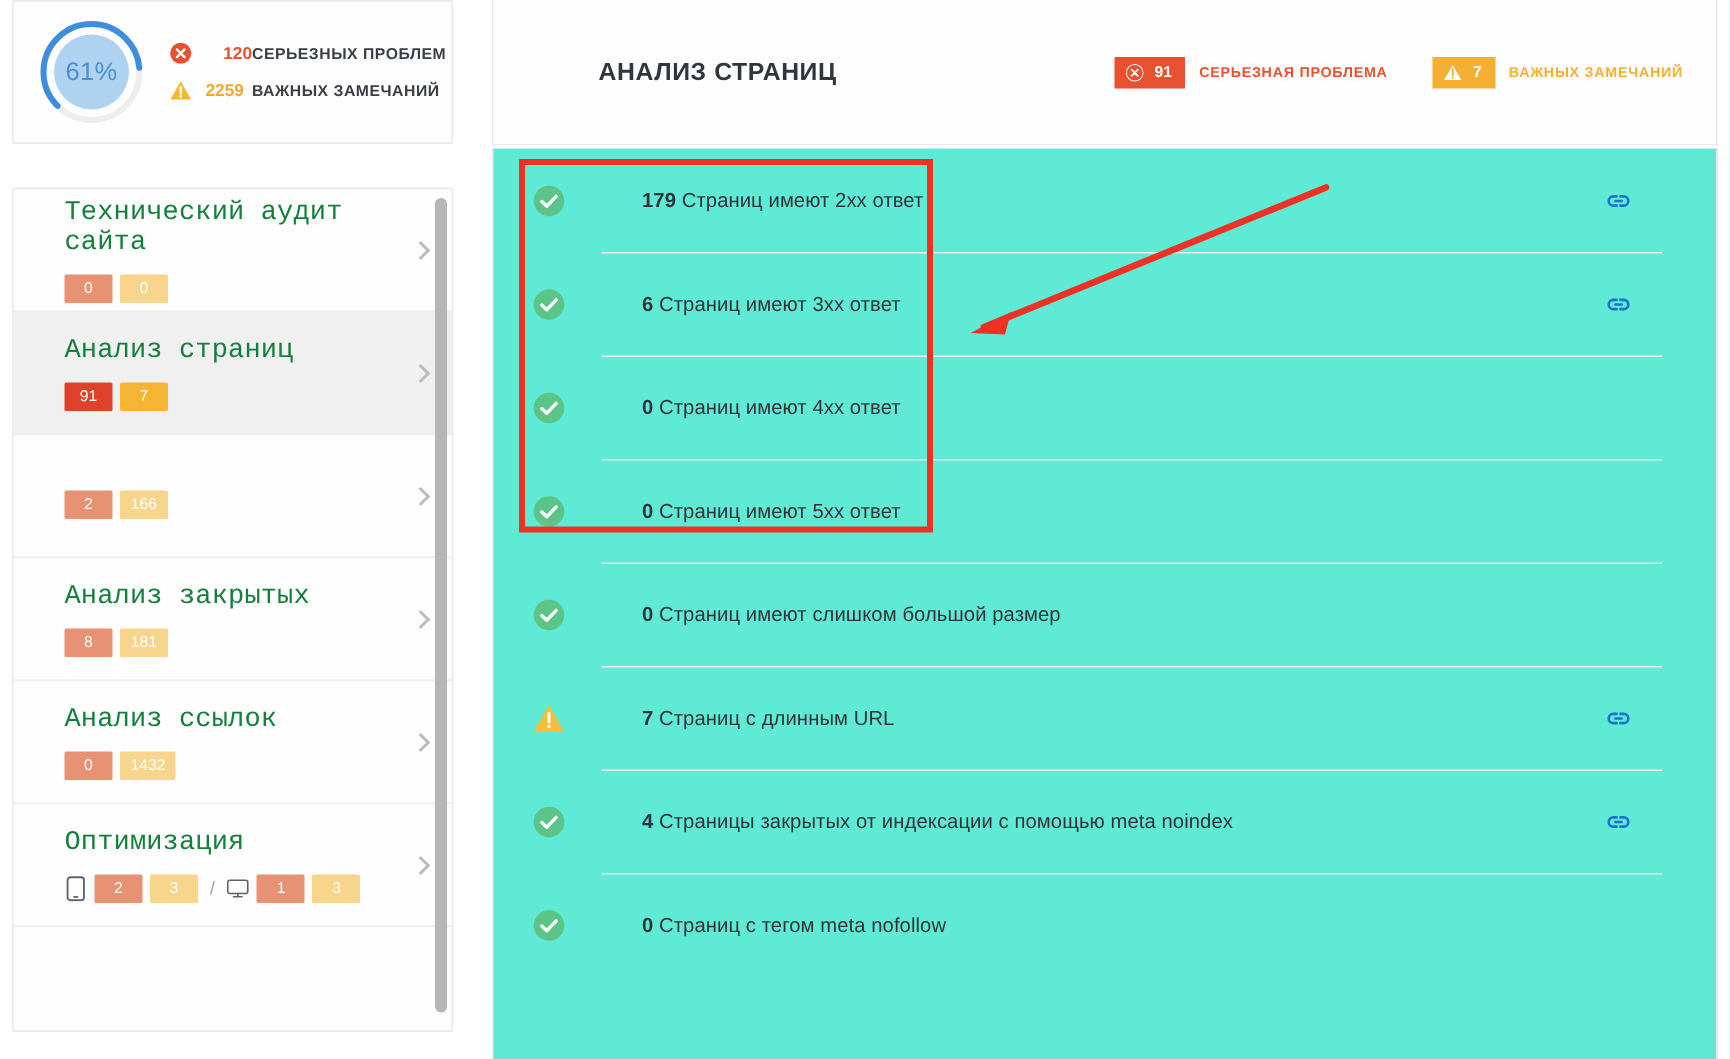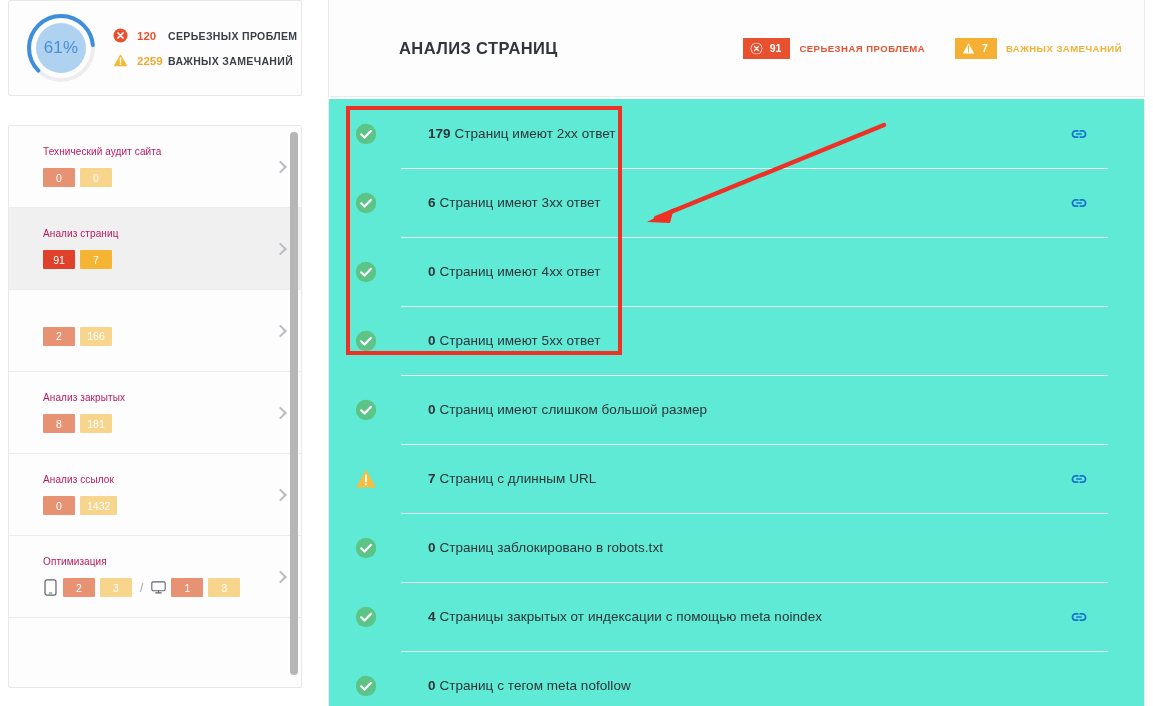--- a/index.html
+++ b/index.html
@@ -29,41 +29,41 @@
   #donut-svg { display: block; }
   #donut-label {
     position: absolute; inset: 0;
     display: flex; align-items: center; justify-content: center;
     font-size: 17px; color: #4a8fd6; letter-spacing: .2px;
   }
   #score-stats { margin-left: 14px; display: flex; flex-direction: column; gap: 10px; }
   .stat-row { display: flex; align-items: center; }
   .stat-icon { width: 15px; height: 15px; flex: 0 0 auto; margin-right: 9px; }
   .stat-num { font-size: 11.5px; font-weight: bold; min-width: 31px; }
-  .stat-num.crit { color: #e8512f; }
+  .stat-num.crit { color: #e8512f; text-align: right; }
   .stat-num.warn { color: #f0a830; }
   .stat-text { font-size: 10.5px; font-weight: bold; color: #3a3f46; letter-spacing: .35px; text-align: center; }
 
   
   #nav-card {
     position: absolute; left: 0; top: 125px; width: 294px; height: 563px;
     overflow: hidden;
   }
   #nav-scroll-area { position: absolute; left: 0; top: 0; right: 0; bottom: 0; }
   .nav-item {
     position: relative;
     height: 82px;
     border-bottom: 1px solid #ececec;
     padding: 0 30px 0 34px;
     display: flex; flex-direction: column; justify-content: center;
     background: #fdfdfd;
     cursor: pointer;
   }
   .nav-item.active { background: #f0f0f0; }
-  .nav-title { font-size: 10px; color: #be185d; letter-spacing: .1px; }
+  .nav-title { font-size: 18px; color: #15803d; letter-spacing: .1px; font-family: Liberation Mono, monospace; }
   .nav-badges { display: flex; align-items: center; gap: 5px; margin-top: 11px; }
   .badge {
     min-width: 32px; height: 19px;
     display: inline-flex; align-items: center; justify-content: center;
     font-size: 10.5px; color: #ffffff; padding: 0 7px;
     border-radius: 1px;
   }
   .badge.crit { background: #e79273; }
   .badge.warn { background: #f7d58c; }
   .nav-item.active .badge.crit { background: #e0412a; }
@@ -363,30 +363,20 @@
           <b>7</b>
           <span>Страниц с длинным URL</span>
         </div>
         <svg class="issue-link" viewBox="0 0 22 22">
           <path d="M8.7 11 H13.3" stroke="#1a73cc" stroke-width="1.9" stroke-linecap="round"></path>
           <path d="M9.6 7.6 H7.2 a3.4 3.4 0 0 0 0 6.8 H9.6" fill="none" stroke="#1a73cc" stroke-width="1.9" stroke-linecap="round"></path>
           <path d="M12.4 7.6 H14.8 a3.4 3.4 0 0 1 0 6.8 H12.4" fill="none" stroke="#1a73cc" stroke-width="1.9" stroke-linecap="round"></path>
         </svg>
       </div>
 
-      <div class="issue-row">
-        <svg class="issue-status" viewBox="0 0 22 22">
-          <circle cx="11" cy="11" r="10.2" fill="#5cc486"></circle>
-          <path d="M6.2 11.3 L9.5 14.5 L15.8 7.9" fill="none" stroke="#ffffff" stroke-width="2.2" stroke-linecap="round" stroke-linejoin="round"></path>
-        </svg>
-        <div class="issue-text">
-          <b>0</b>
-          <span>Страниц заблокировано в robots.txt</span>
-        </div>
-      </div>
 
       <div class="issue-row">
         <svg class="issue-status" viewBox="0 0 22 22">
           <circle cx="11" cy="11" r="10.2" fill="#5cc486"></circle>
           <path d="M6.2 11.3 L9.5 14.5 L15.8 7.9" fill="none" stroke="#ffffff" stroke-width="2.2" stroke-linecap="round" stroke-linejoin="round"></path>
         </svg>
         <div class="issue-text">
           <b>4</b>
           <span>Страницы закрытых от индексации с помощью meta noindex</span>
         </div>

